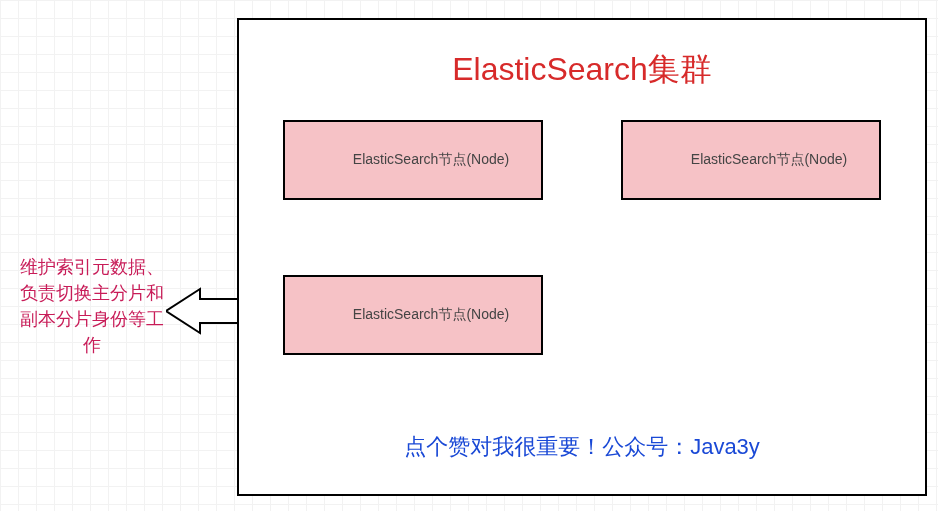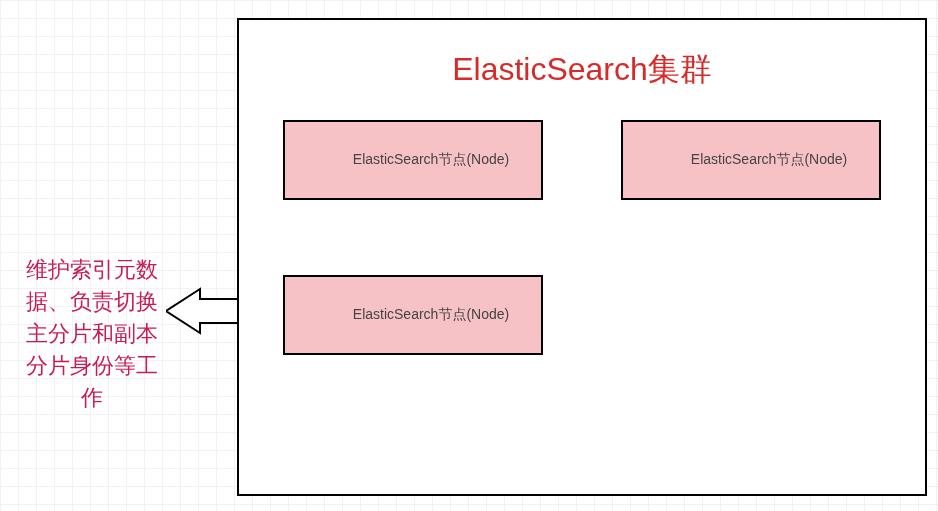--- a/index.html
+++ b/index.html
@@ -59,21 +59,21 @@
     left: 0; right: 0;
     bottom: 32px;
     text-align: center;
     font-size: 22px;
     font-weight: 400;
   }
   .annotation {
     position: absolute;
     left: 18px; top: 254px;
     width: 148px;
-    font-size: 22px;
+    font-size: 18px;
     line-height: 1.45;
     text-align: center;
     font-weight: 500;
   }
   .arrow {
     position: absolute;
     left: 166px; top: 287px;
     width: 118px; height: 48px;
   }
 </style>
@@ -92,13 +92,14 @@
   <div class="nodes">
     <div class="row">
       <div class="node pink">ElasticSearch节点(Node)</div>
       <div class="node pink">ElasticSearch节点(Node)</div>
     </div>
     <div class="row">
       <div class="node pink">ElasticSearch节点(Node)</div>
     </div>
   </div>
 
+  <div class="footer" style="color:#1a49d6">点个赞对我很重要！公众号：Java3y</div>
 </div>
 
 </body></html>

